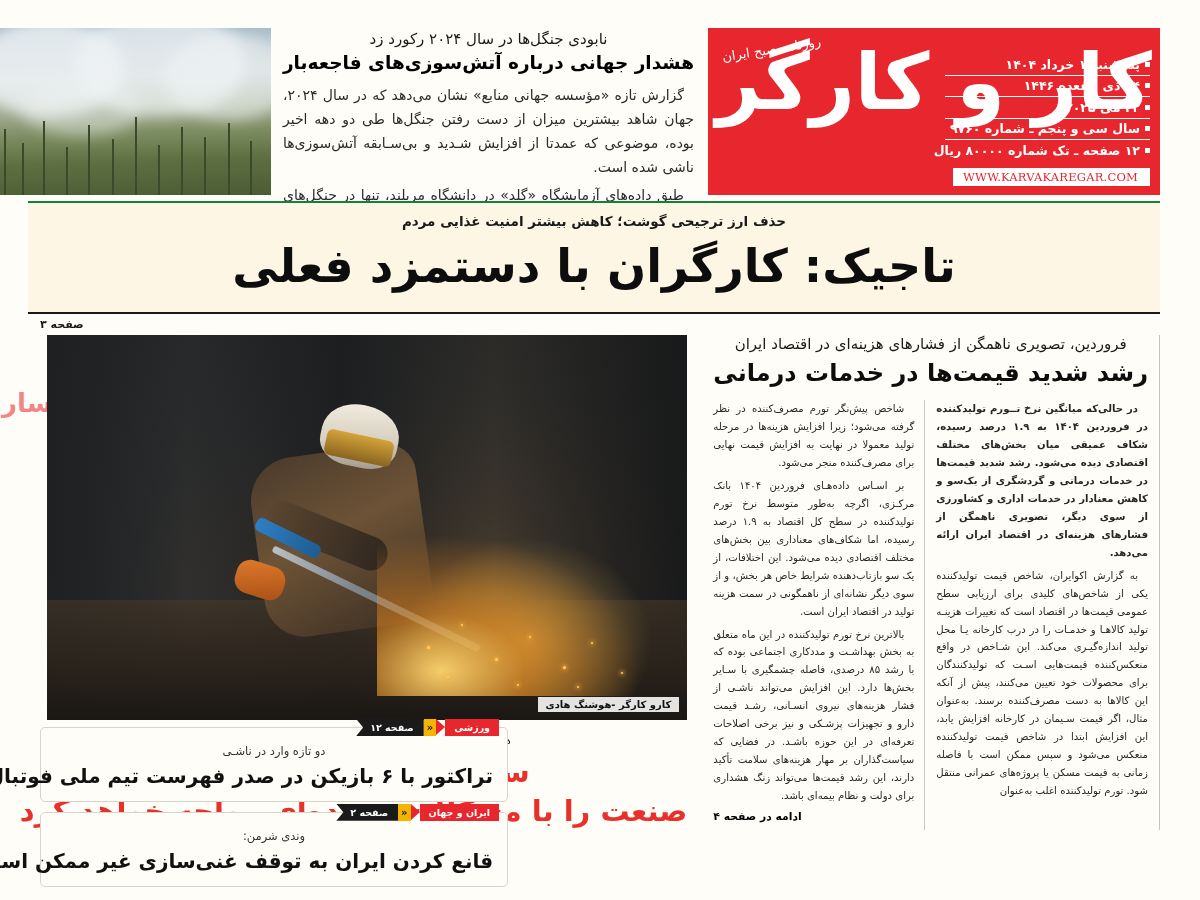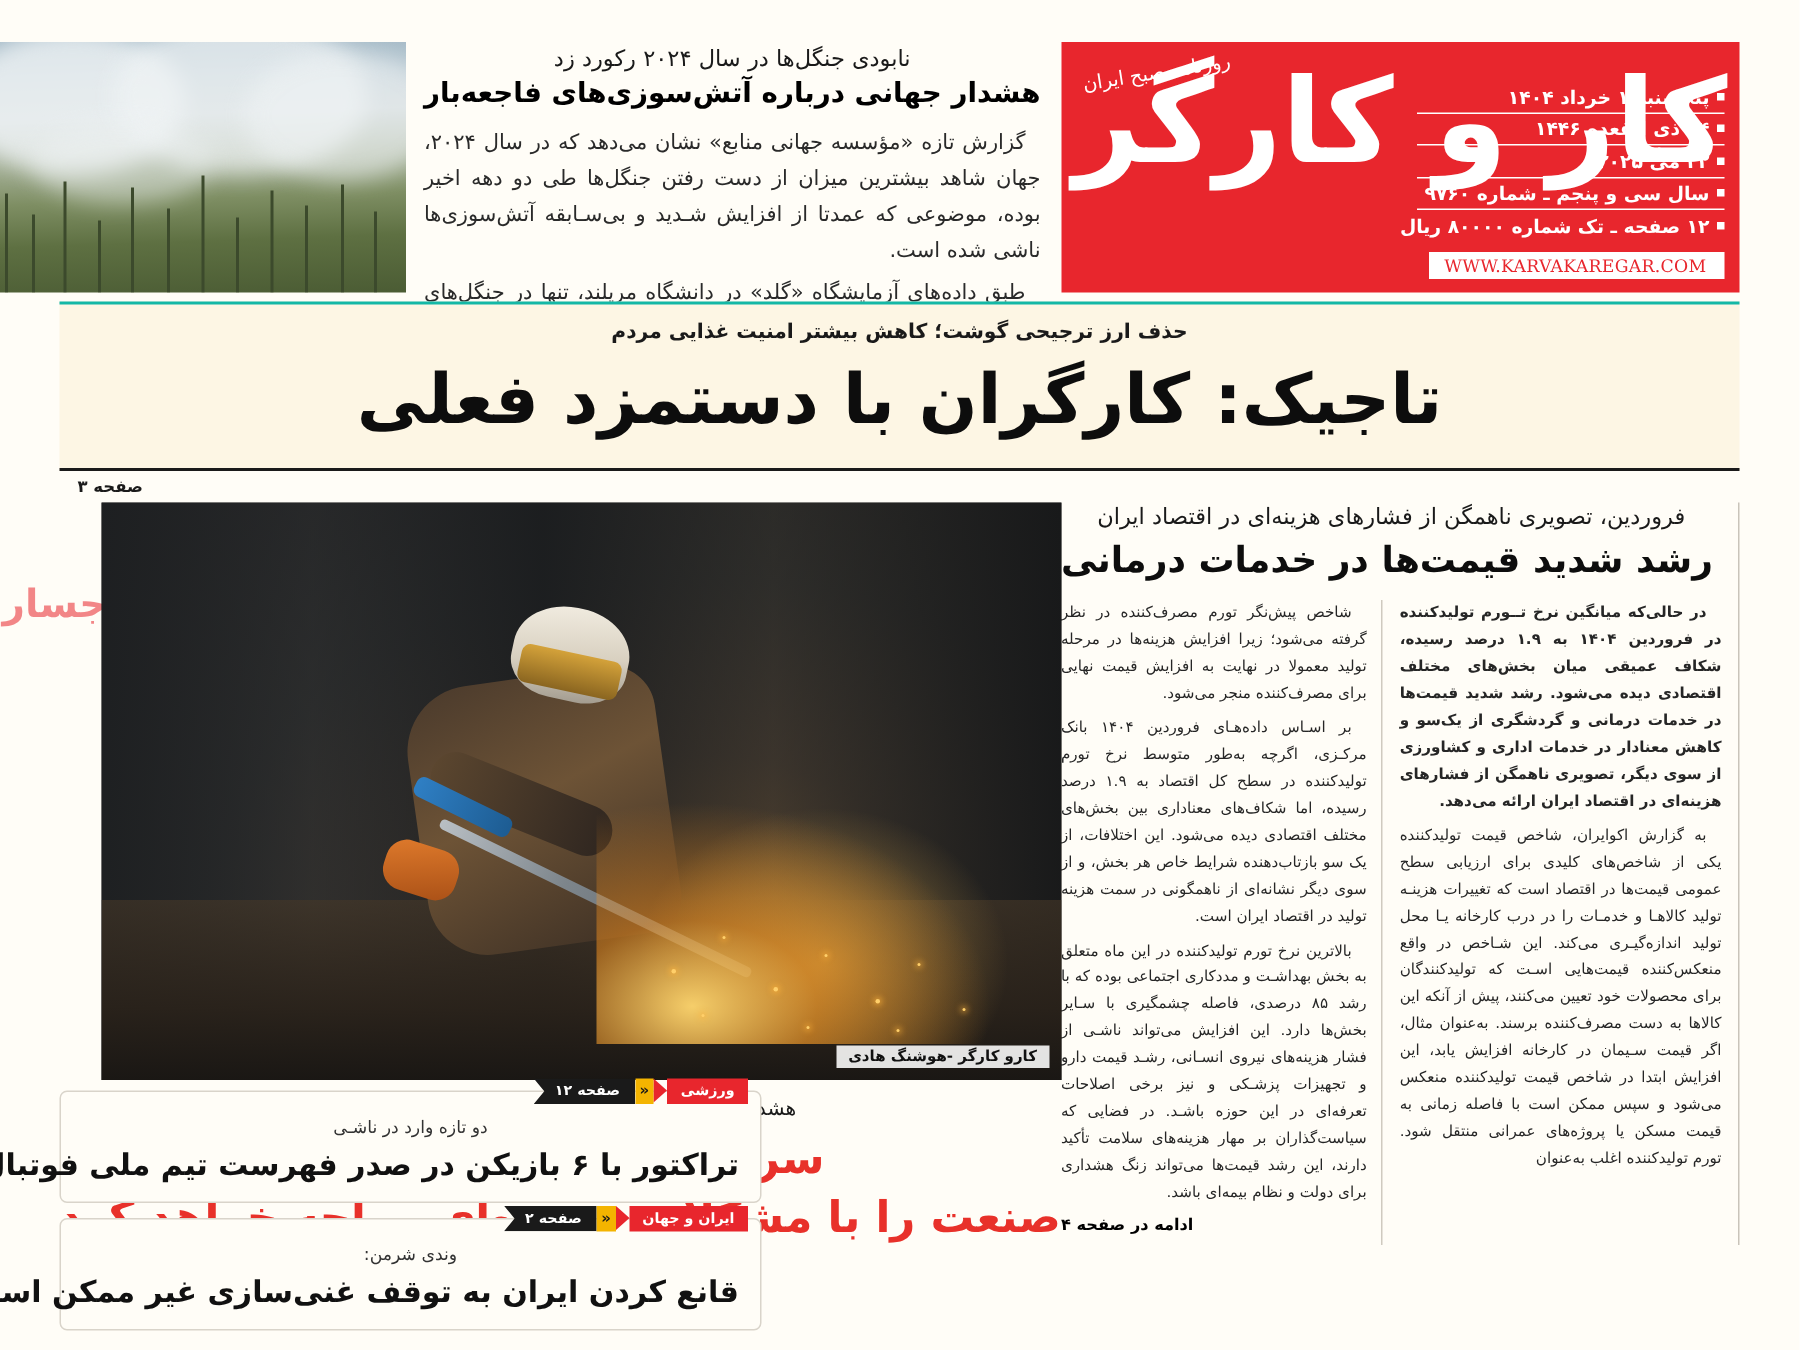--- a/index.html
+++ b/index.html
@@ -164,23 +164,23 @@
   }
   .tree {
     position: absolute;
     bottom: 0;
     width: 2px;
     background: #3c4a2c;
   }
 
   
   .banner {
-    margin: 6px 40px 0 40px;
+    margin: 6px 40px 0 28px;
     background: #fdf6e4;
-    border-top: 2px solid #14b8a6;
+    border-top: 2px solid #15803d;
     border-bottom: 2px solid #1a1a1a;
     padding: 10px 20px 16px 20px;
     direction: rtl;
     text-align: center;
     position: relative;
   }
   .banner-kicker {
     font-size: 13.5px;
     font-weight: bold;
     color: #1a1a1a;
@@ -204,21 +204,21 @@
     font-weight: bold;
     color: #1a1a1a;
     direction: rtl;
   }
 
   
   .main-zone {
     display: flex;
     flex-direction: row;
     margin: 21px 40px 0 40px;
-    gap: 0;
+    gap: 26px;
     height: 495px;
     direction: rtl;
   }
 
   
   .photo-col {
     flex: 0 0 640px;
     display: flex;
     flex-direction: column;
   }

